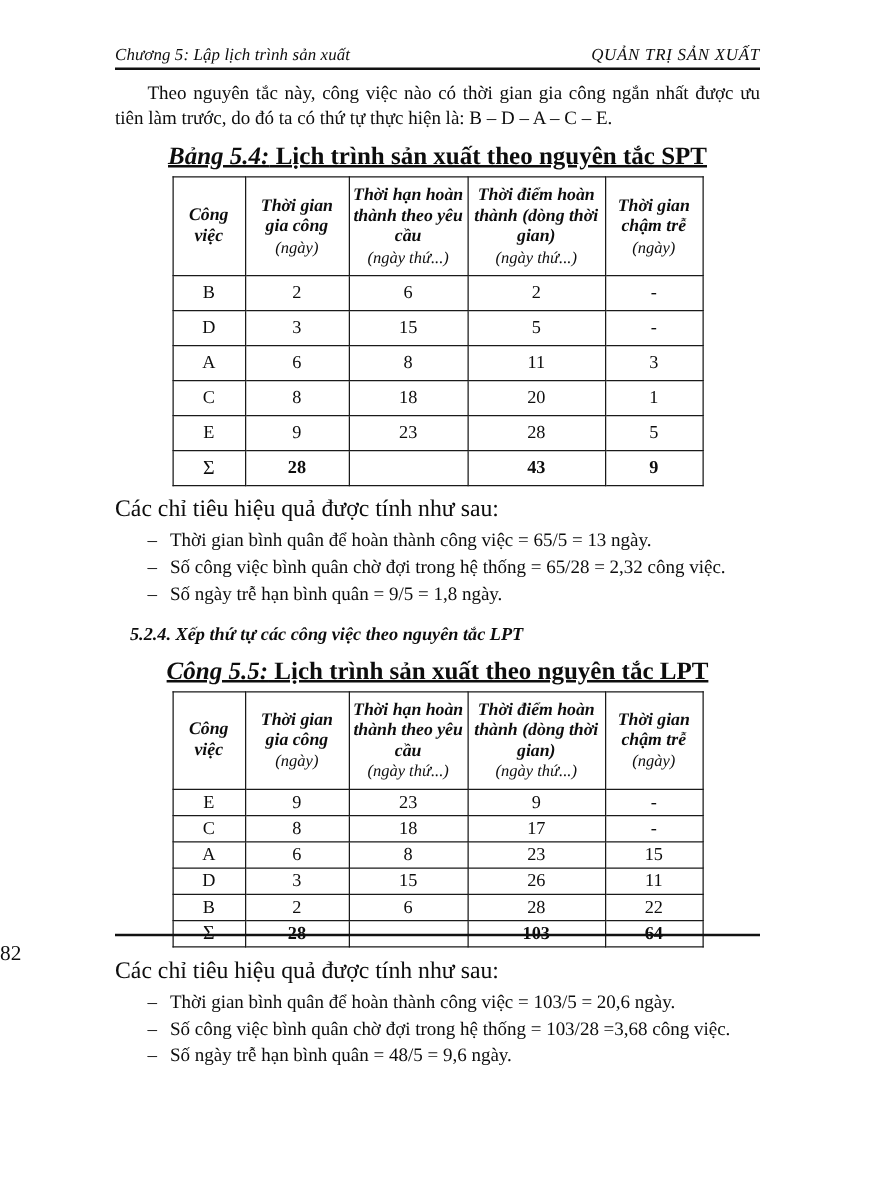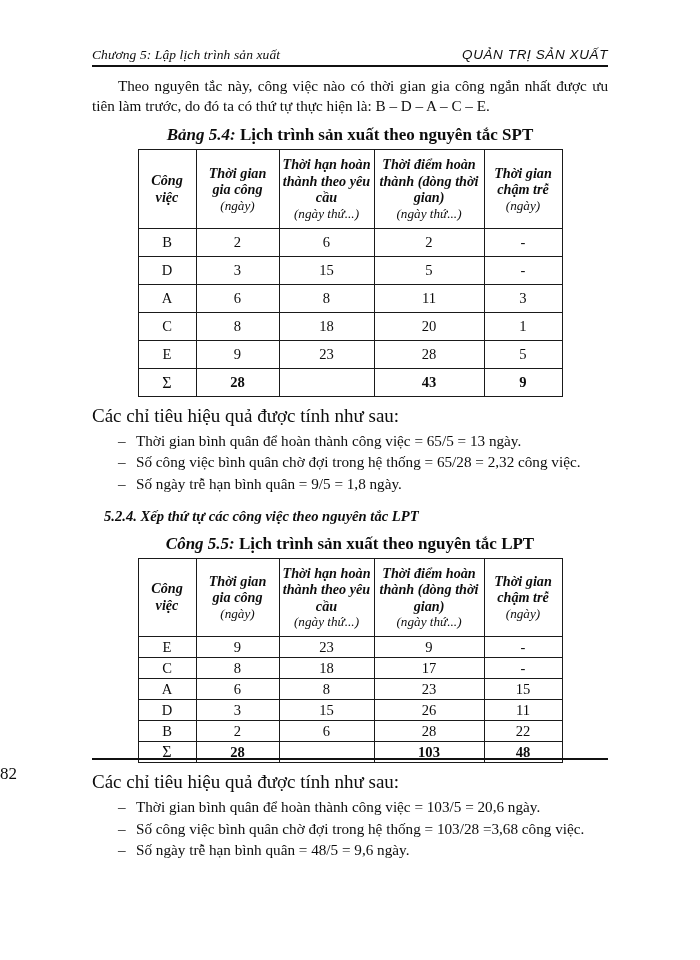--- a/index.html
+++ b/index.html
@@ -16,37 +16,36 @@
     overflow: hidden;
   }
 
   .page {
     position: absolute;
     left: 0; top: 0;
     width: 700px;
     height: 801px;
     box-sizing: border-box;
     padding: 0 92px;
-    margin-top: 11px;
   }
 
   
   .runhead {
     margin-top: 36px;
     display: flex;
     justify-content: space-between;
     align-items: baseline;
     font-style: italic;
     font-size: 13.5px;
     letter-spacing: .1px;
     white-space: nowrap;
   }
   .runhead .left { font-family: "Liberation Serif", serif; }
   .runhead .right {
-    font-family: Liberation Sans, sans-serif;
+    font-family: Liberation Serif, serif;
     letter-spacing: .6px;
   }
   .rule-top {
     border-bottom: 2.2px solid #111;
     margin-top: 2px;
     margin-bottom: 9px;
   }
 
   
   p.body {
@@ -86,23 +85,24 @@
     font-size: 14.6px;
     font-weight: bold;
     font-style: italic;
     margin: 13px 0 5px 0;
     text-indent: 12px;
   }
 
   
   .tcap {
     text-align: center;
-    font-size: 17px;
+    font-size: 20px;
     margin: 9px 0 4px 0;
     white-space: nowrap;
+    text-decoration: underline;
   }
   .tcap .num {
     font-style: italic;
     font-weight: bold;
   }
   .tcap .txt {
     font-weight: bold;
   }
 
   
@@ -335,21 +335,21 @@
           <td>2</td>
           <td>6</td>
           <td>28</td>
           <td>22</td>
         </tr>
       <tr class="sum">
           <td class="sig">Σ</td>
           <td>28</td>
           <td></td>
           <td>103</td>
-          <td>48</td>
+          <td>64</td>
         </tr>
     </tbody>
   </table>
 
   <p class="lead">Các chỉ tiêu hiệu quả được tính như sau:</p>
   <ul class="dashlist">
     <li><span class="dash">–</span><span>Thời gian bình quân để hoàn thành công việc = 103/5 = 20,6 ngày.</span></li>
     <li><span class="dash">–</span><span>Số công việc bình quân chờ đợi trong hệ thống = 103/28 =3,68 công việc.</span></li>
     <li><span class="dash">–</span><span>Số ngày trễ hạn bình quân = 48/5 = 9,6 ngày.</span></li>
   </ul>

